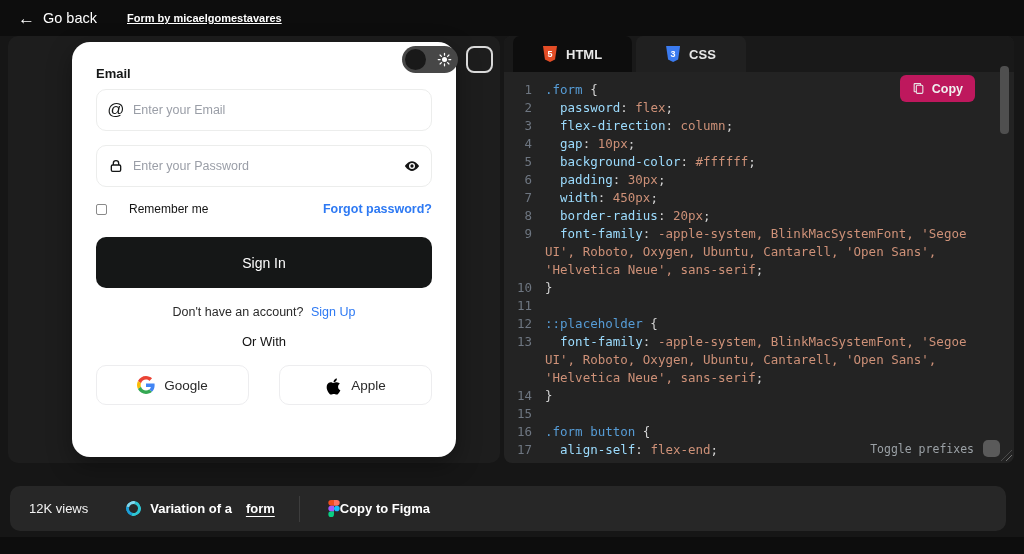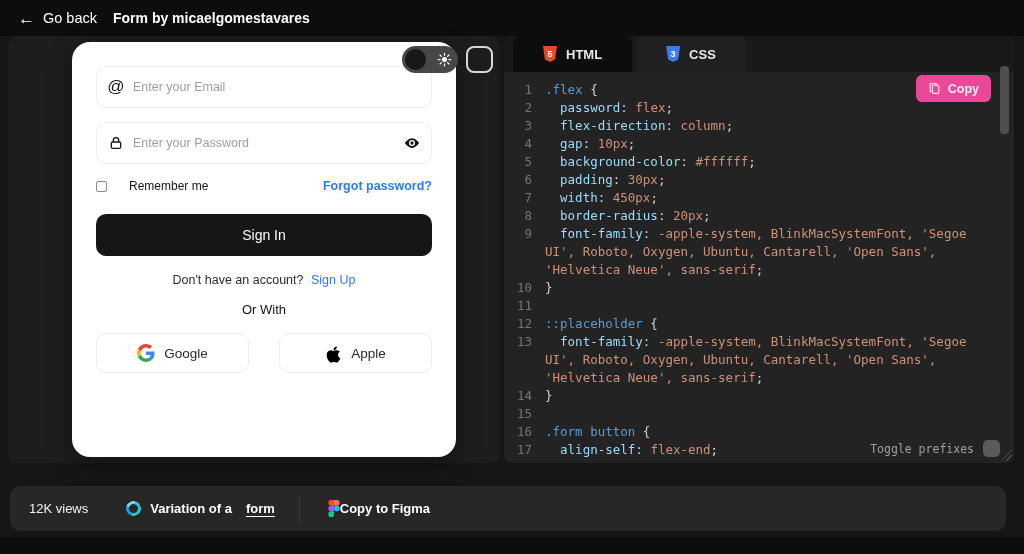--- a/index.html
+++ b/index.html
@@ -5,21 +5,21 @@
   * { margin:0; padding:0; box-sizing:border-box; }
   html,body { width:1024px; height:554px; overflow:hidden; background:#161616;
     font-family:"Liberation Sans", sans-serif; }
 
   
   .topbar { position:absolute; left:0; top:0; width:1024px; height:36px; background:#0d0d0d;
     display:flex; align-items:center; color:#fff; }
   .goback { display:flex; align-items:center; gap:8px; margin-left:18px; cursor:pointer;
     font-size:14.5px; font-weight:500; color:#fff; }
   .goback .arrow { font-size:17px; line-height:1; }
-  .topbar-title { margin-left:16px; font-size:14px; font-weight:700; }
+  .topbar-title { margin-left:30px; font-size:11px; font-weight:700;text-decoration:underline; }
 
   
   .preview { position:absolute; left:8px; top:36px; width:492px; height:427px;
     background:#1d1d1d; border-radius:10px; }
   .card { position:absolute; left:64px; top:6px; width:384px; height:415px; background:#ffffff;
     border-radius:18px; padding:24px 24px 0 24px; box-shadow:0 8px 24px rgba(0,0,0,.35); }
   .fld-label { font-size:13px; font-weight:600; color:#151717; margin-bottom:8px; }
   .inputwrap { position:relative; height:42px; margin-bottom:14px; }
   .inputwrap input { width:100%; height:42px; border:1.5px solid #ecedec; border-radius:10px;
     padding:0 34px 0 36px; font-size:12.5px; color:#151717; outline:none; background:#fff;
@@ -28,21 +28,21 @@
   .in-icon { position:absolute; left:11px; top:50%; transform:translateY(-50%); width:18px; height:18px;
     display:flex; align-items:center; justify-content:center; color:#151717; }
   .at-glyph { font-size:17px; font-weight:400; color:#151717; }
   .eye { position:absolute; right:11px; top:50%; transform:translateY(-50%); width:18px; height:18px;
     cursor:pointer; }
   .row-remember { display:flex; align-items:center; justify-content:space-between; margin-top:2px; height:16px; }
   .rem-left { display:flex; align-items:center; gap:22px; }
   .checkbox { width:11px; height:11px; border:1px solid #8a8a8a; border-radius:2px; background:#fff; cursor:pointer; }
   .rem-label { font-size:12px; color:#141414; }
   .forgot { font-size:12.5px; font-weight:600; color:#2d79f3; cursor:pointer; }
-  .signin { margin-top:20px; width:100%; height:42px; background:#151717; color:#fff;
+  .signin { margin-top:20px; width:100%; height:51px; background:#151717; color:#fff;
     border:none; border-radius:10px; font-size:14px; font-weight:500; cursor:pointer;
     font-family:"Liberation Sans", sans-serif; }
   .signup-line { margin-top:17px; text-align:center; font-size:12.5px; color:#2a2a2a; font-weight:500; }
   .signup-link { color:#2d79f3; font-weight:500; margin-left:4px; cursor:pointer; }
   .orwith { margin-top:15px; text-align:center; font-size:13px; font-weight:500; color:#141414; }
   .oauth-row { display:flex; gap:30px; margin-top:16px; }
   .oauth-btn { flex:1; height:40px; background:#fff; border:1.5px solid #ededef; border-radius:10px;
     display:flex; align-items:center; justify-content:center; gap:9px; font-size:13.5px; font-weight:500;
     color:#2a2a2a; cursor:pointer; font-family:"Liberation Sans", sans-serif; }
 
@@ -68,21 +68,21 @@
   .code-area { position:relative; padding-top:9px; height:391px; overflow:hidden;
     font-family:"DejaVu Sans Mono", monospace; font-size:12.5px; line-height:18px; }
   .code-row { display:flex; white-space:pre; }
   .gutter { width:28px; text-align:right; color:#6e7681; flex:0 0 28px; }
   .code-text { padding-left:13px; color:#d4d4d4; }
   .tk-sel { color:#569cd6; }
   .tk-prop { color:#9cdcfe; }
   .tk-val { color:#ce9178; }
   .tk-punc { color:#d4d4d4; }
 
-  .copybtn { position:absolute; right:23px; top:39px; height:27px; background:#ec4899; border:none;
+  .copybtn { position:absolute; right:39px; top:39px; height:27px; background:#be185d; border:none;
     border-radius:6px; display:flex; align-items:center; gap:7px; padding:0 12px; color:#f0f0f0;
     font-size:12.5px; font-weight:600; cursor:pointer; font-family:"Liberation Sans", sans-serif; }
   .scroll-thumb { position:absolute; right:5px; top:30px; width:9px; height:68px; background:#4f4f4f;
     border-radius:4px; cursor:pointer; }
   .prefix-row { position:absolute; right:14px; bottom:6px; display:flex; align-items:center; gap:9px; }
   .prefix-label { font-family:"DejaVu Sans Mono", monospace; font-size:11.5px; color:#9ba1a6; }
   .prefix-knob { width:17px; height:17px; border-radius:5px; background:#5a5a5a; cursor:pointer; }
   .resize-corner { position:absolute; right:2px; bottom:2px; width:11px; height:11px; cursor:nwse-resize;
     background:repeating-linear-gradient(135deg, transparent 0 3px, #707070 3px 4px); 
     clip-path:polygon(100% 0,100% 100%,0 100%); }
@@ -111,20 +111,21 @@
 <div class="topbar">
   <div class="goback">
     <span class="arrow">←</span>
     <span>Go back</span>
   </div>
   <div class="topbar-title">Form by micaelgomestavares</div>
 </div>
 
 <div class="preview">
   <div class="card">
+    <div class="fld-label">Email</div>
     <div class="inputwrap">
       <span class="in-icon">
           <span class="at-glyph">@</span>
         </span>
       <input type="text" placeholder="Enter your Email" style="">
     </div>
 
     <div class="inputwrap">
       <span class="in-icon">
         <svg width="16" height="16" viewBox="0 0 24 24" fill="none" stroke="#151717" stroke-width="2" stroke-linejoin="round">
@@ -199,21 +200,21 @@
       <span class="shield html">5</span>
       <span>HTML</span>
     </div>
     <div class="tab">
       <span class="shield css">3</span>
       <span>CSS</span>
     </div>
   </div>
 
   <div class="code-area">
-      <div class="code-row"><span class="gutter">1</span><span class="code-text"><span class="tk-sel">.flex</span><span class="tk-punc"> {</span></span></div>
+      <div class="code-row"><span class="gutter">1</span><span class="code-text"><span class="tk-sel">.form</span><span class="tk-punc"> {</span></span></div>
       <div class="code-row"><span class="gutter">2</span><span class="code-text"><span class="tk-prop">  password</span><span class="tk-punc">: </span><span class="tk-val">flex</span><span class="tk-punc">;</span></span></div>
       <div class="code-row"><span class="gutter">3</span><span class="code-text"><span class="tk-prop">  flex-direction</span><span class="tk-punc">: </span><span class="tk-val">column</span><span class="tk-punc">;</span></span></div>
       <div class="code-row"><span class="gutter">4</span><span class="code-text"><span class="tk-prop">  gap</span><span class="tk-punc">: </span><span class="tk-val">10px</span><span class="tk-punc">;</span></span></div>
       <div class="code-row"><span class="gutter">5</span><span class="code-text"><span class="tk-prop">  background-color</span><span class="tk-punc">: </span><span class="tk-val">#ffffff</span><span class="tk-punc">;</span></span></div>
       <div class="code-row"><span class="gutter">6</span><span class="code-text"><span class="tk-prop">  padding</span><span class="tk-punc">: </span><span class="tk-val">30px</span><span class="tk-punc">;</span></span></div>
       <div class="code-row"><span class="gutter">7</span><span class="code-text"><span class="tk-prop">  width</span><span class="tk-punc">: </span><span class="tk-val">450px</span><span class="tk-punc">;</span></span></div>
       <div class="code-row"><span class="gutter">8</span><span class="code-text"><span class="tk-prop">  border-radius</span><span class="tk-punc">: </span><span class="tk-val">20px</span><span class="tk-punc">;</span></span></div>
       <div class="code-row"><span class="gutter">9</span><span class="code-text"><span class="tk-prop">  font-family</span><span class="tk-punc">: </span><span class="tk-val">-apple-system, BlinkMacSystemFont, 'Segoe</span></span></div>
       <div class="code-row"><span class="gutter"></span><span class="code-text"><span class="tk-val">UI', Roboto, Oxygen, Ubuntu, Cantarell, 'Open Sans',</span></span></div>
       <div class="code-row"><span class="gutter"></span><span class="code-text"><span class="tk-val">'Helvetica Neue', sans-serif</span><span class="tk-punc">;</span></span></div>

